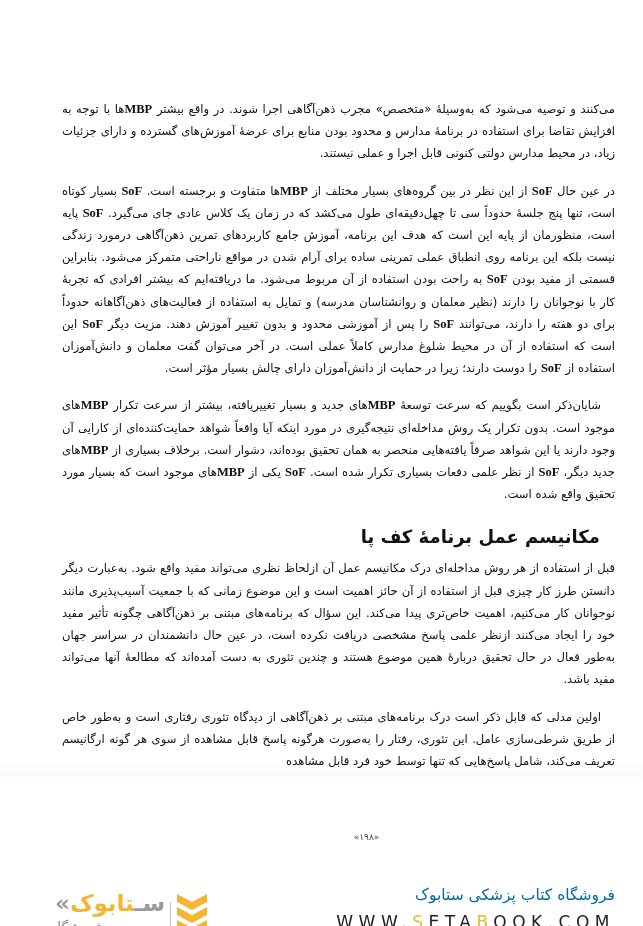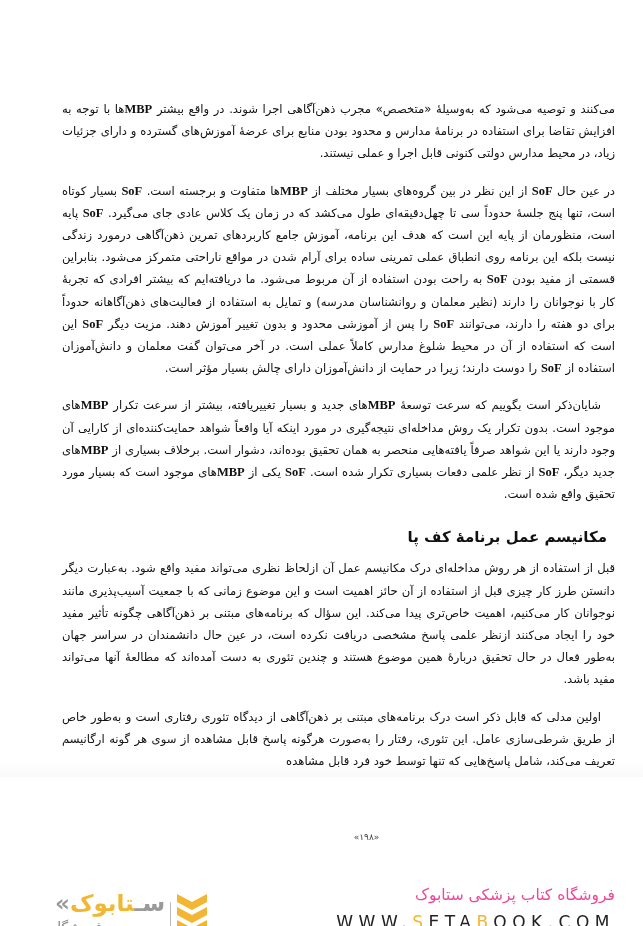--- a/index.html
+++ b/index.html
@@ -15,21 +15,21 @@
   }
   .content {
     position: absolute; left: 62px; top: 98px; width: 553px;
     direction: rtl; text-align: justify; text-align-last: right;
     font-size: 11.6px; line-height: 22.2px;
   }
   .para { margin: 0; }
   .para.indent { text-indent: 14px; }
   .para + .para { margin-top: 15px; }
   .heading {
-    font-weight: bold; font-size: 15px; margin: 22px 8px 10px 0; line-height: 20px;
+    font-weight: bold; font-size: 18px; margin: 22px 15px 10px 0; line-height: 20px;
   }
   b.term { font-family: "Liberation Serif", serif; font-weight: bold; font-size: 12.5px; }
   .pagenum {
     position: absolute; left: 0; width: 643px; top: 832px; text-align: center;
     font-size: 9px; color: #444; direction: rtl; margin-left: 45px;
   }
   .footer {
     position: absolute; left: 0; top: 876px; width: 643px; height: 58px; background: #fff;
   }
   .logo {
@@ -37,21 +37,21 @@
   }
   .logo-chevrons { position: absolute; left: 147px; top: 4px; }
   .logo-divider { position: absolute; left: 140px; top: 12px; width: 1px; height: 30px; background: #bbb; }
   .logo-mark {
     position: absolute; left: 0; top: 0; width: 135px; text-align: right;
     font-family: "DejaVu Sans", sans-serif; font-weight: bold; font-size: 23px; color: #f2b632; direction: ltr;
   }
   .logo-mark .gray { color: #9a9a9a; }
   .logo-tag { position: absolute; left: 20px; top: 29px; font-size: 14px; color: #888; direction: rtl; width: 100px; text-align: left; }
   .store-name {
-    position: absolute; right: 28px; top: 10px; font-size: 15.5px; color: #ec4899; direction: rtl;
+    position: absolute; right: 28px; top: 10px; font-size: 15.5px; color: #0369a1; direction: rtl;
   }
   .store-url {
     position: absolute; right: 28px; top: 36px; font-size: 17px; letter-spacing: 5.5px; color: #222;
     font-family: "DejaVu Sans", sans-serif; direction: ltr;
   }
   .store-url .accent { color: #f2b632; }
 </style>
 </head>
 <body>
 

